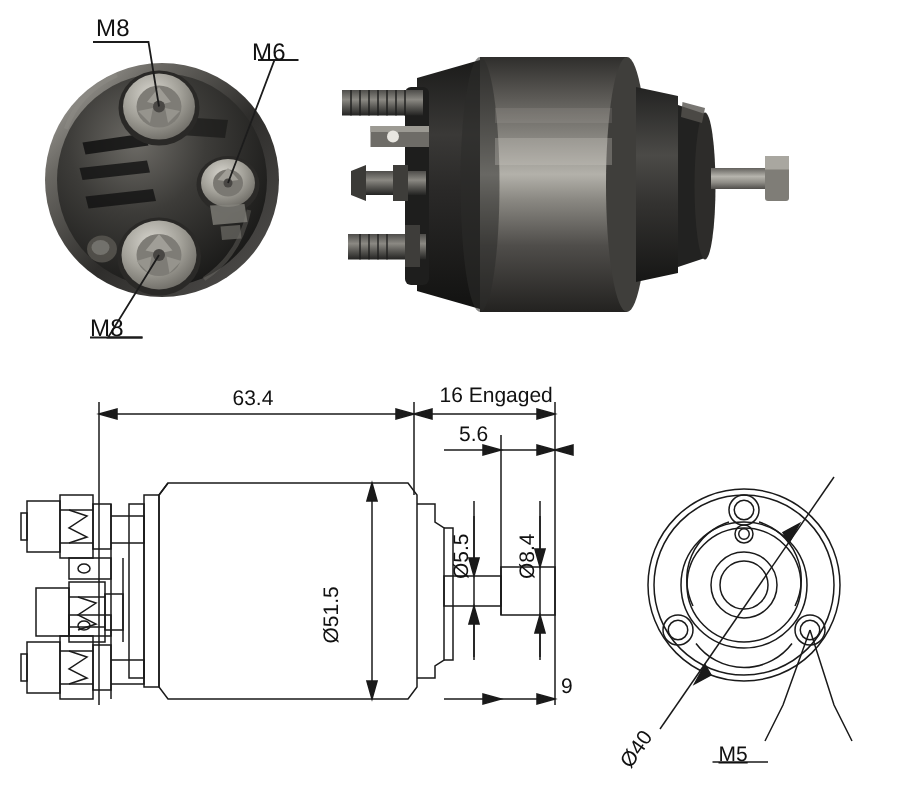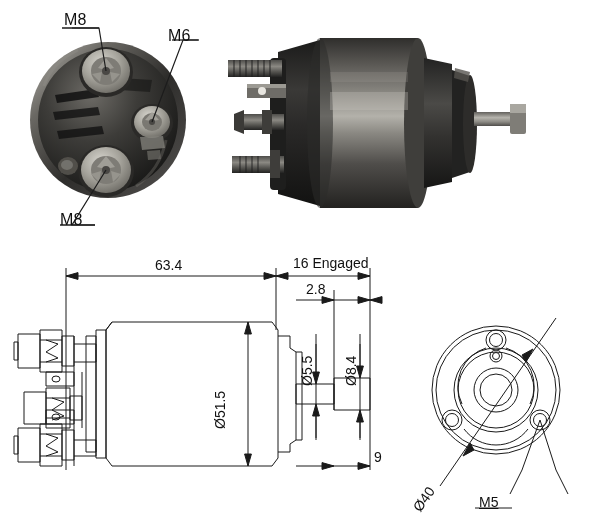--- a/index.html
+++ b/index.html
@@ -359,21 +359,21 @@
     <div class="lbl photo-lbl" style="left:64px; top:12px;">M8</div>
 
     <div class="lbl photo-lbl" style="left:168px; top:28px;">M6</div>
 
     <div class="lbl photo-lbl" style="left:60px; top:212px;">M8</div>
 
     <div class="lbl dim-lbl" style="left:155px; top:258px;">63.4</div>
 
     <div class="lbl dim-lbl" style="left:272px; top:256px;margin-left:21px;">16 Engaged</div>
 
-    <div class="lbl dim-lbl" style="left:306px; top:282px;">2.8</div>
+    <div class="lbl dim-lbl" style="left:306px; top:282px;">5.6</div>
 
     <div class="lbl dim-lbl rot90" style="left:227px; top:415px;">Ø51.5</div>
 
     <div class="lbl dim-lbl rot90" style="left:314px; top:372px;">Ø5.5</div>
 
     <div class="lbl dim-lbl rot90" style="left:358px; top:372px;">Ø8.4</div>
 
     <div class="lbl dim-lbl" style="left:374px; top:450px;">9</div>
 
     <div class="lbl dim-lbl rot45" style="left:422px; top:500px;">Ø40</div>

